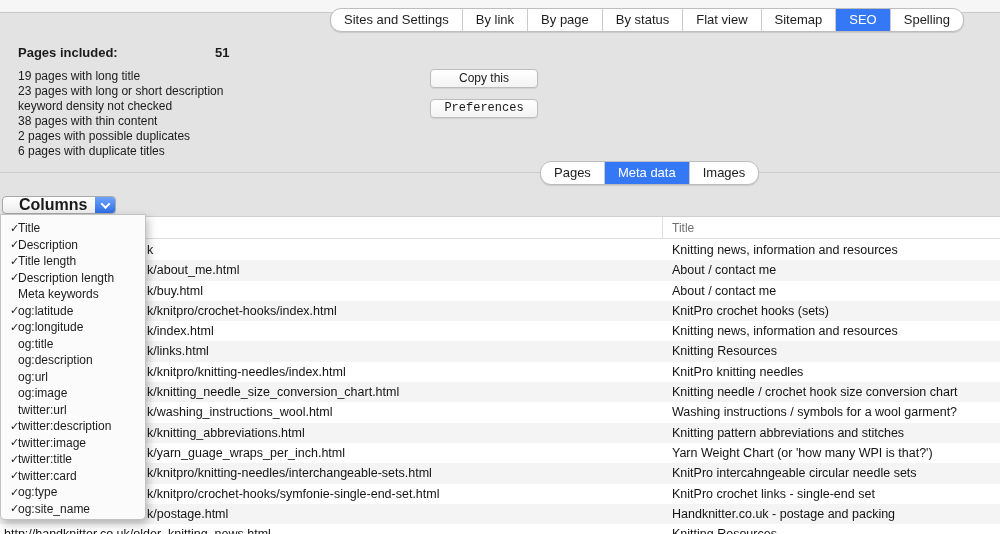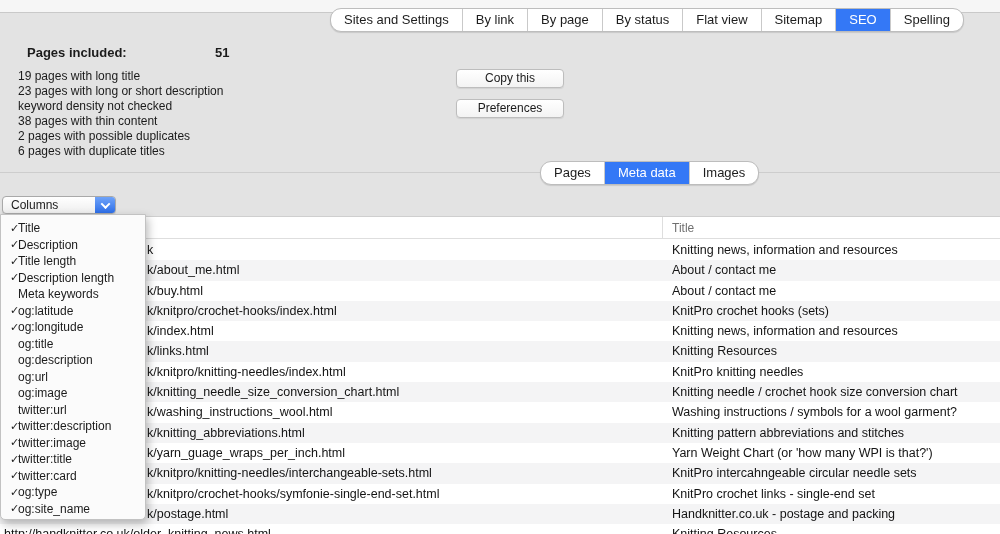--- a/index.html
+++ b/index.html
@@ -15,51 +15,51 @@
          border-radius:11px; overflow:hidden; box-shadow:0 1px 1px rgba(0,0,0,.12); }
   .seg-item { padding:0 13px; height:22px; line-height:22px; font-size:13px; color:#1d1d1d;
               border-right:1px solid #c9c9c9; white-space:nowrap; cursor:default; }
   .seg-item:last-child { border-right:none; }
   .seg-item.selected { background:#3478f6; color:#fff; }
   #main-tabs { left:330px; top:8px; }
   #sub-tabs  { left:540px; top:161px; }
 
   
   .lbl-bold { position:absolute; font-size:13px; font-weight:bold; color:#1b1b1b; }
-  #pages-included-label { left:18px; top:45px;margin-left:9px; }
+  #pages-included-label { left:18px; top:45px; }
   #pages-included-value { left:215px; top:45px; }
   #summary-lines { position:absolute; left:18px; top:69px; font-size:12px; color:#1b1b1b; line-height:15px; }
 
   
-  .pushbtn { position:absolute; left:456px; width:108px; height:19px; background:linear-gradient(#ffffff,#f3f3f3);
+  .pushbtn { position:absolute; left:430px; width:108px; height:19px; background:linear-gradient(#ffffff,#f3f3f3);
              border:1px solid #bdbdbd; border-radius:4px; font-size:12px; color:#1b1b1b;
              text-align:center; line-height:17px; box-shadow:0 1px 1px rgba(0,0,0,.08); cursor:default; }
   #copy-btn { top:69px; }
-  #pref-btn { top:99px; }
+  #pref-btn { top:99px;font-family:Liberation Mono, monospace; }
 
   .hdiv { position:absolute; left:0; top:172px; width:1000px; height:1px; background:#cdcdcd; }
 
   
   .table-bg { position:absolute; left:0; top:216px; width:1000px; height:318px; background:#fff; }
   .thead { position:absolute; left:0; top:216px; width:1000px; height:23px; background:#fff;
            border-top:1px solid #cfcfcf; border-bottom:1px solid #dedede; }
   .th-title { position:absolute; left:672px; top:0; font-size:12px; color:#6f6f6f; line-height:22px; }
   .th-vdiv { position:absolute; left:662px; top:0; width:1px; height:22px; background:#dedede; }
   .tbody { position:absolute; left:0; top:240px; width:1000px; }
   .trow { position:relative; height:20.3px; width:1000px; overflow:hidden; font-size:12.5px; color:#141414; }
   .trow:nth-of-type(even) { background:#f4f4f5; }
   .trow .url   { position:absolute; left:147px; top:0; line-height:20.3px; white-space:nowrap; }
   .trow.full .url { left:4px; }
   .trow .title { position:absolute; left:672px; top:0; line-height:20.3px; white-space:nowrap; }
 
   
   #columns-btn { position:absolute; left:2px; top:196px; width:114px; height:18px; display:flex;
                  background:linear-gradient(#ffffff,#eeeeee); border:1px solid #a9a9a9; border-radius:4px;
                  box-shadow:0 1px 1px rgba(0,0,0,.1); cursor:default; }
-  #columns-btn .pop-label { flex:1; font-size:12px; color:#1b1b1b; line-height:16px; padding-left:8px; }
+  #columns-btn .pop-label { flex:1; font-size:16px; color:#1b1b1b; line-height:16px; padding-left:16px;font-weight:bold; }
   #columns-btn .pop-cap { width:20px; background:linear-gradient(#6fa3f9,#2e6fe8); border-radius:0 3px 3px 0;
                           display:flex; align-items:center; justify-content:center; }
   .chev { width:7px; height:7px; border-right:2px solid #fff; border-bottom:2px solid #fff;
           transform:rotate(45deg) translate(-1px,-1px); }
 
   
   #columns-menu { position:absolute; left:0; top:214px; width:146px; height:306px; z-index:10;
                   background:#fbfbfb; border:1px solid #c2c2c2; border-radius:0 0 5px 5px;
                   box-shadow:2px 4px 10px rgba(0,0,0,.28); padding-top:5px; }
   .menu-item { display:flex; height:16.5px; align-items:center; font-size:12px; color:#1b1b1b; cursor:default; }

